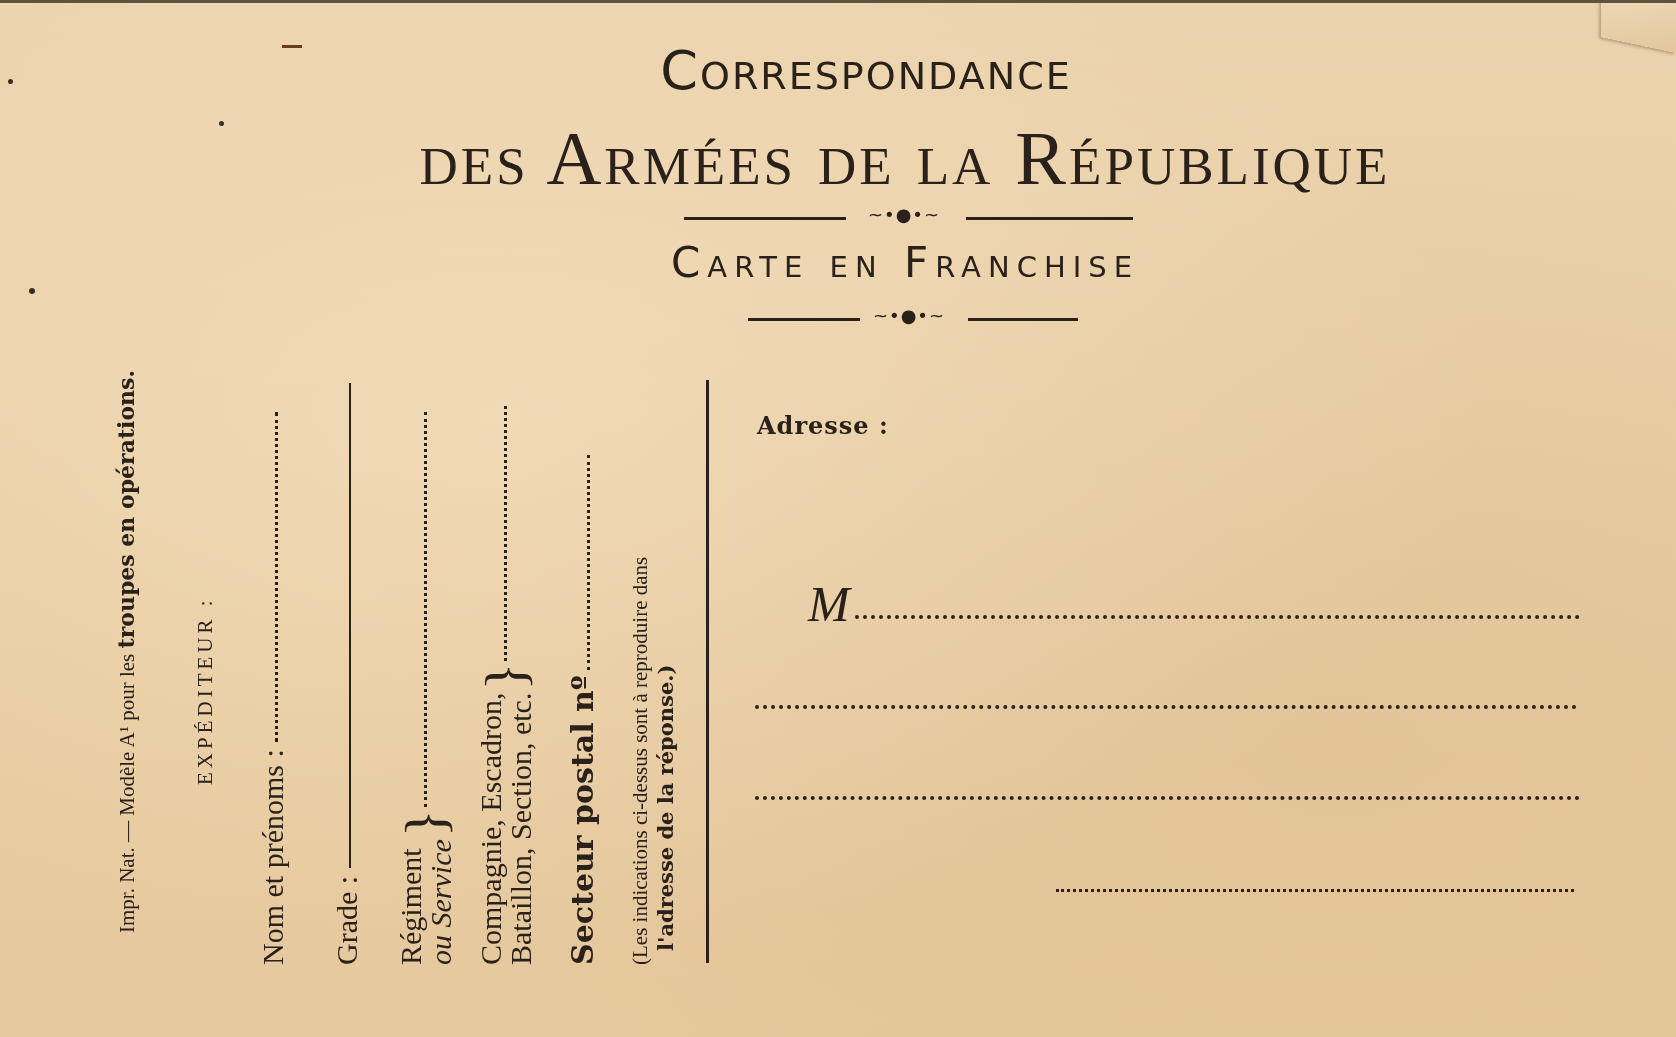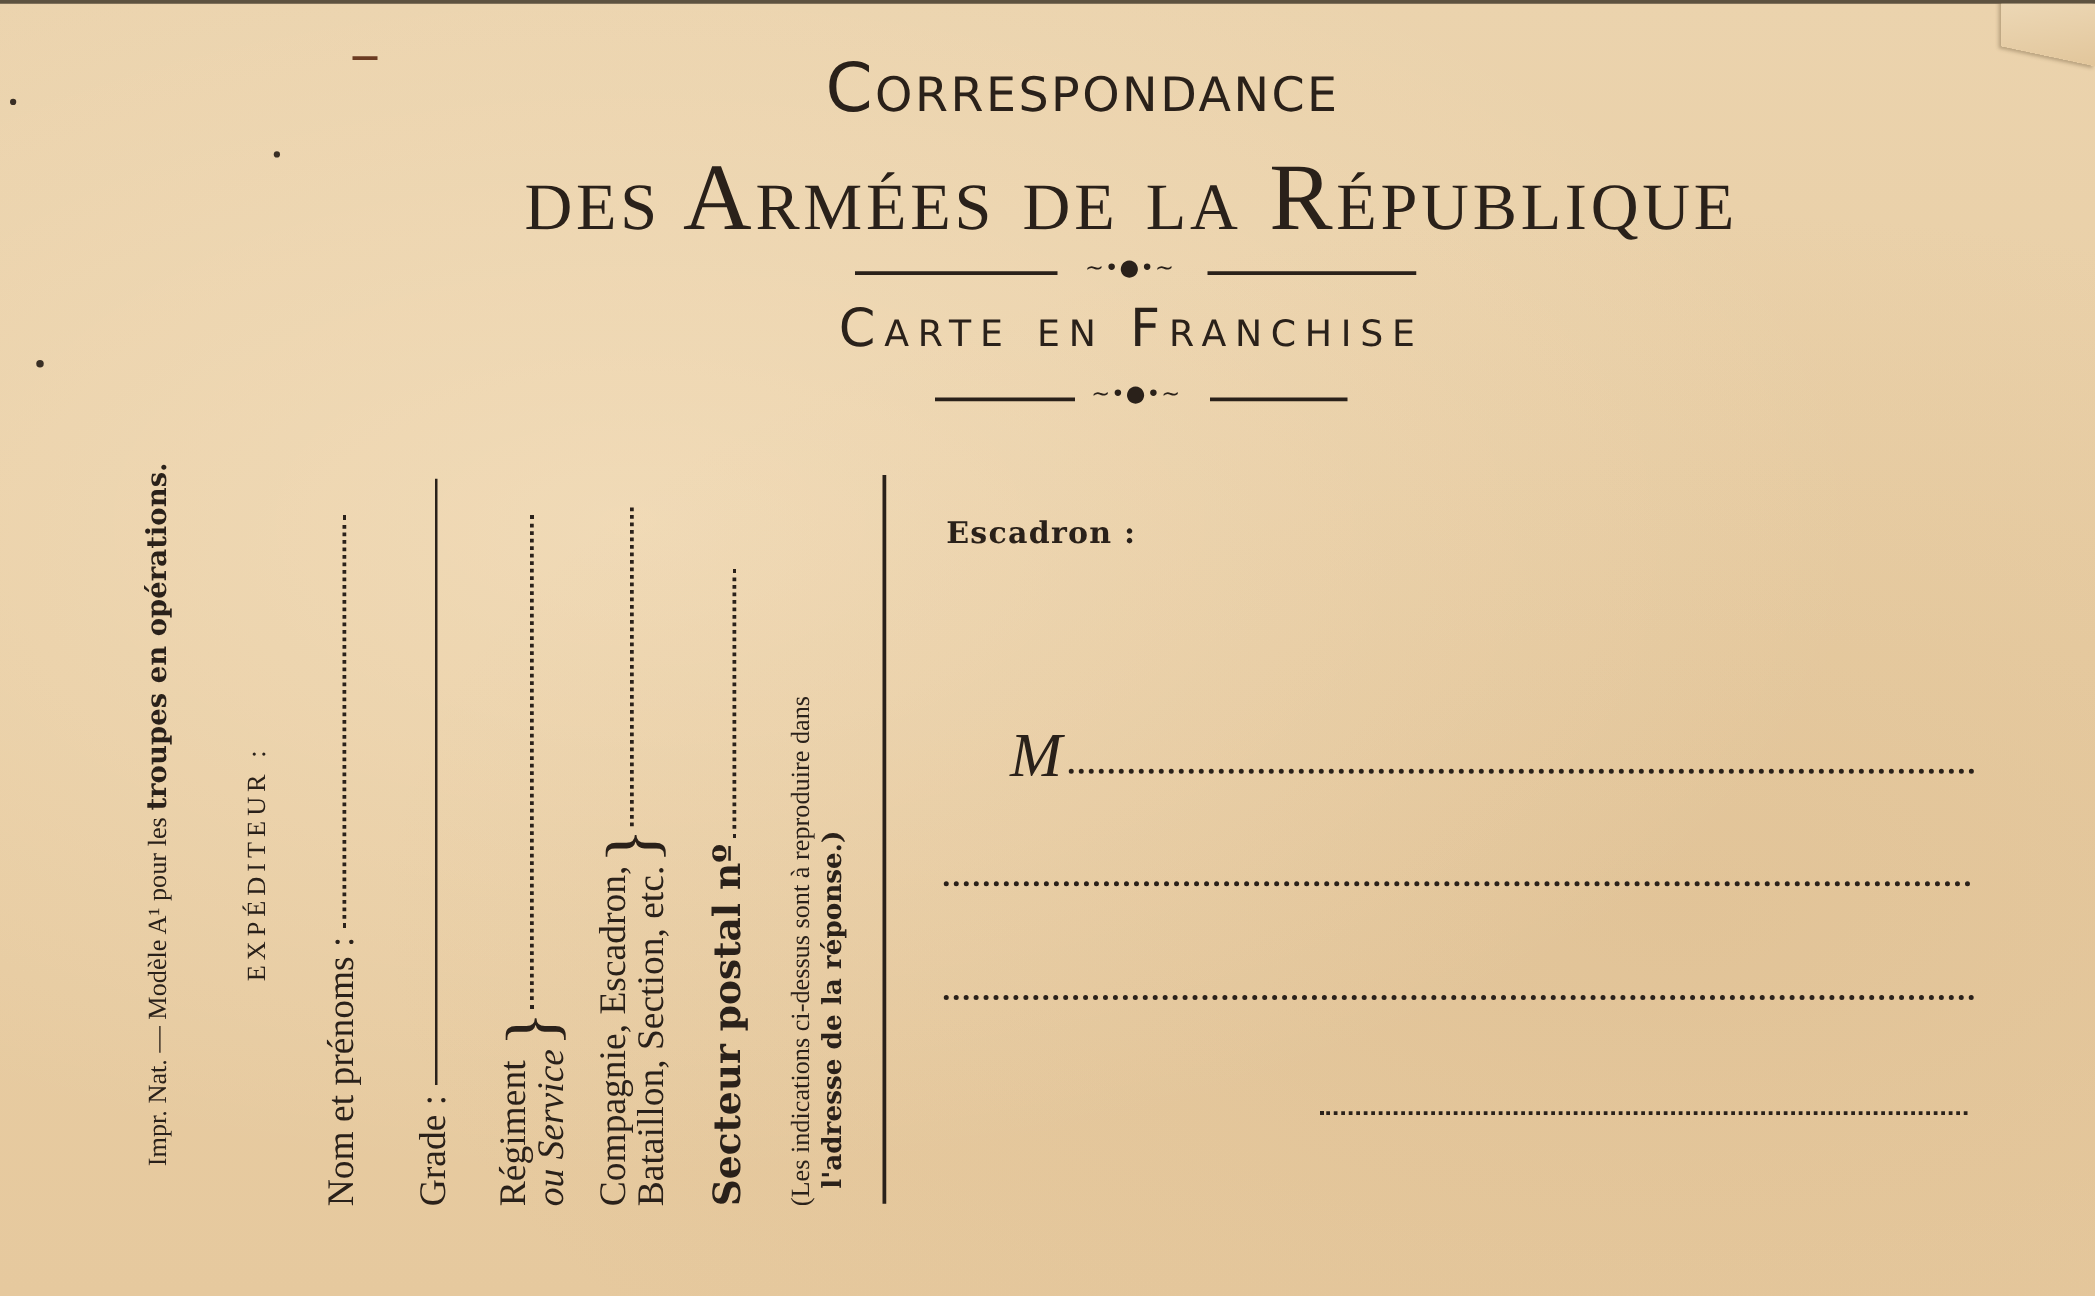--- a/index.html
+++ b/index.html
@@ -146,21 +146,21 @@
     <span class="dots" style="width:215px;"></span>
   </div>
 
   <div class="vcol" style="left:627px;top:962px;font-family:'Liberation Serif',serif;font-size:21px;line-height:26px;">
     <div>(Les indications ci-dessus sont à reproduire dans</div>
     <div class="bold-heavy" style="font-size:21px;padding-left:14px;">l'adresse de la réponse.)</div>
   </div>
 
   <div class="divider"></div>
 
-  <div class="adresse">Escadron :</div>
+  <div class="adresse">Adresse :</div>
 
   <div class="m-label">M</div>
   <div class="addr-line" style="left:855px;top:612px;width:725px;"></div>
   <div class="addr-line" style="left:755px;top:702px;width:822px;"></div>
   <div class="addr-line" style="left:755px;top:793px;width:825px;"></div>
   <div class="addr-line" style="left:1056px;top:886px;width:518px;border-bottom-width:3px;"></div>
 
 </div>
 
 </body></html>

